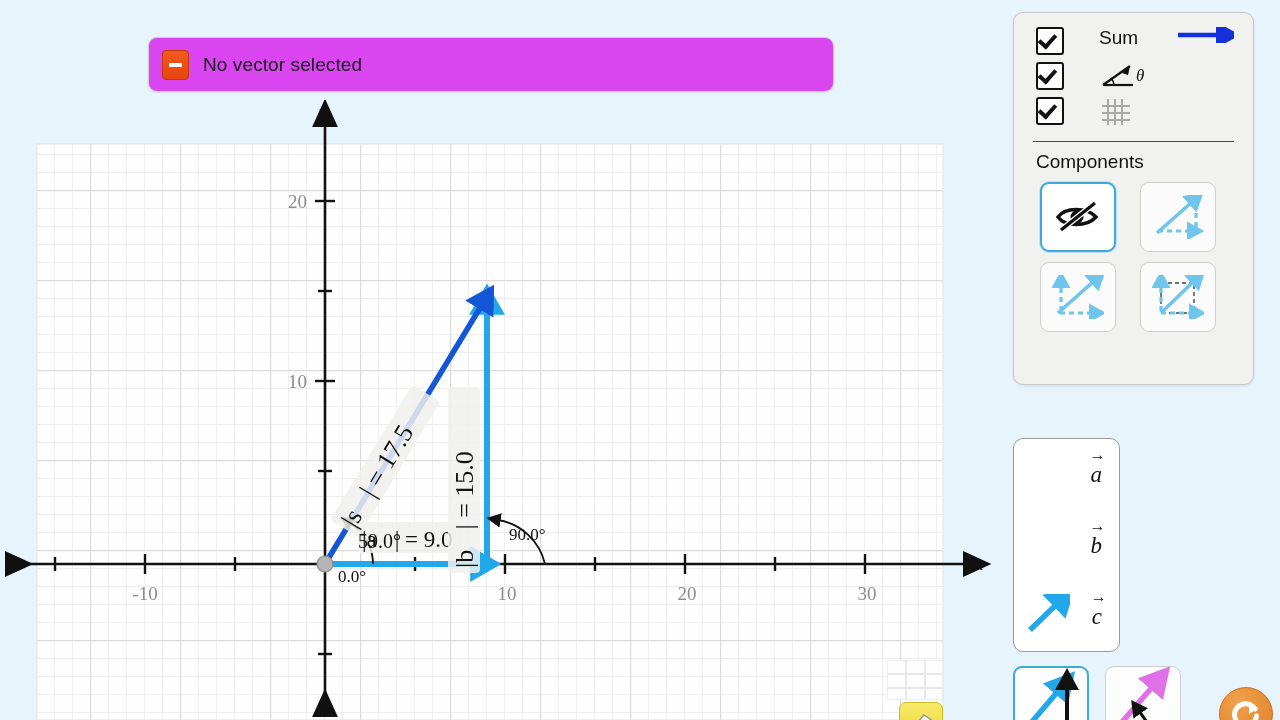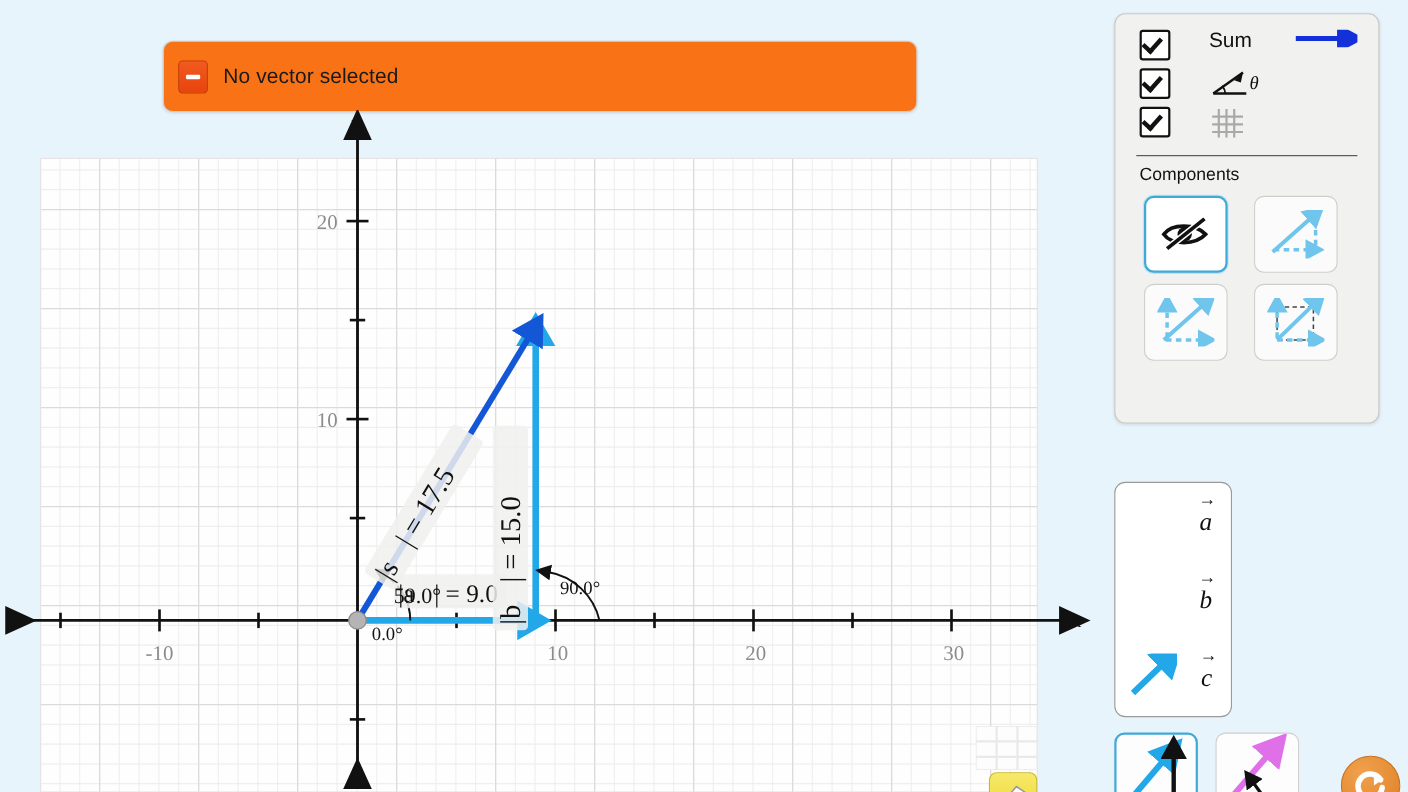--- a/index.html
+++ b/index.html
@@ -7,22 +7,22 @@
     width: 1280px; height: 720px;
     overflow: hidden;
     background: #e8f4fc;
     font-family: "Liberation Sans", sans-serif;
   }
   #root { position: relative; width: 1280px; height: 720px; }
 
   
   .banner {
     position: absolute; left: 148px; top: 37px;
-    width: 686px; height: 65px;
-    background: #f97316;
+    width: 686px; height: 55px;
+    background: #d946ef;
     border: 1px solid #cfcfcb;
     border-radius: 9px;
     box-sizing: border-box;
     display: flex; align-items: center;
     box-shadow: 0 1px 2px rgba(0,0,0,.08);
   }
   .banner-icon {
     width: 25px; height: 28px;
     margin-left: 13px;
     background: linear-gradient(#f05a20, #e8440c);
@@ -75,21 +75,21 @@
 
   .sum-arrow { margin-left:14px; }
   .thetaicon { margin-left:12px; }
   .gridicon  { margin-left:12px; }
 
   .divider {
     height:1px; background:#4b4b4b;
     margin:9px 19px 0 19px;
   }
   .comp-title {
-    margin:9px 0 0 22px; font-size:16px; color:#111;
+    margin:9px 0 0 22px; font-size:19px; color:#111;
   }
   .comp-grid {
     margin:9px 0 0 26px;
     display:grid; grid-template-columns:88px 88px; grid-gap:10px 12px;
   }
   .comp-btn {
     width:76px; height:70px;
     background:#fbfbfb;
     border:1px solid #cfcfcc;
     border-radius:9px;

